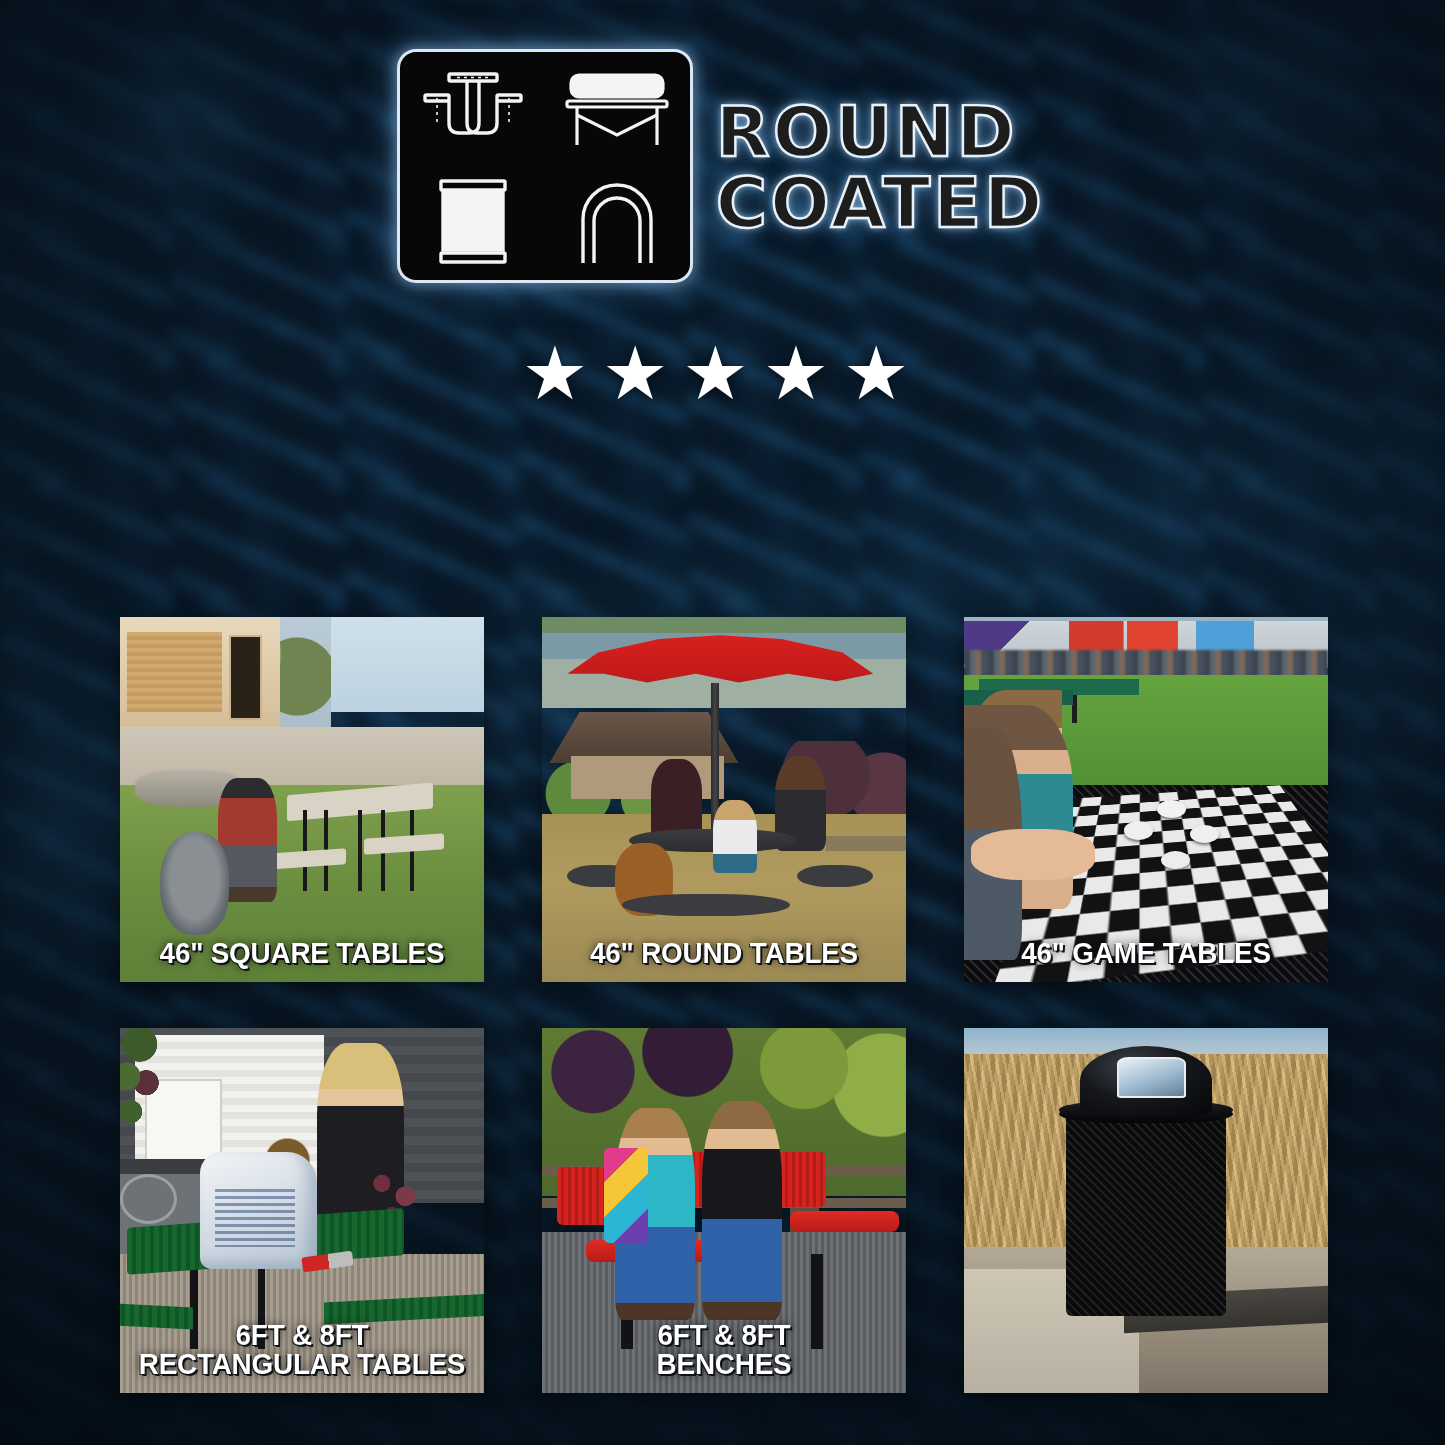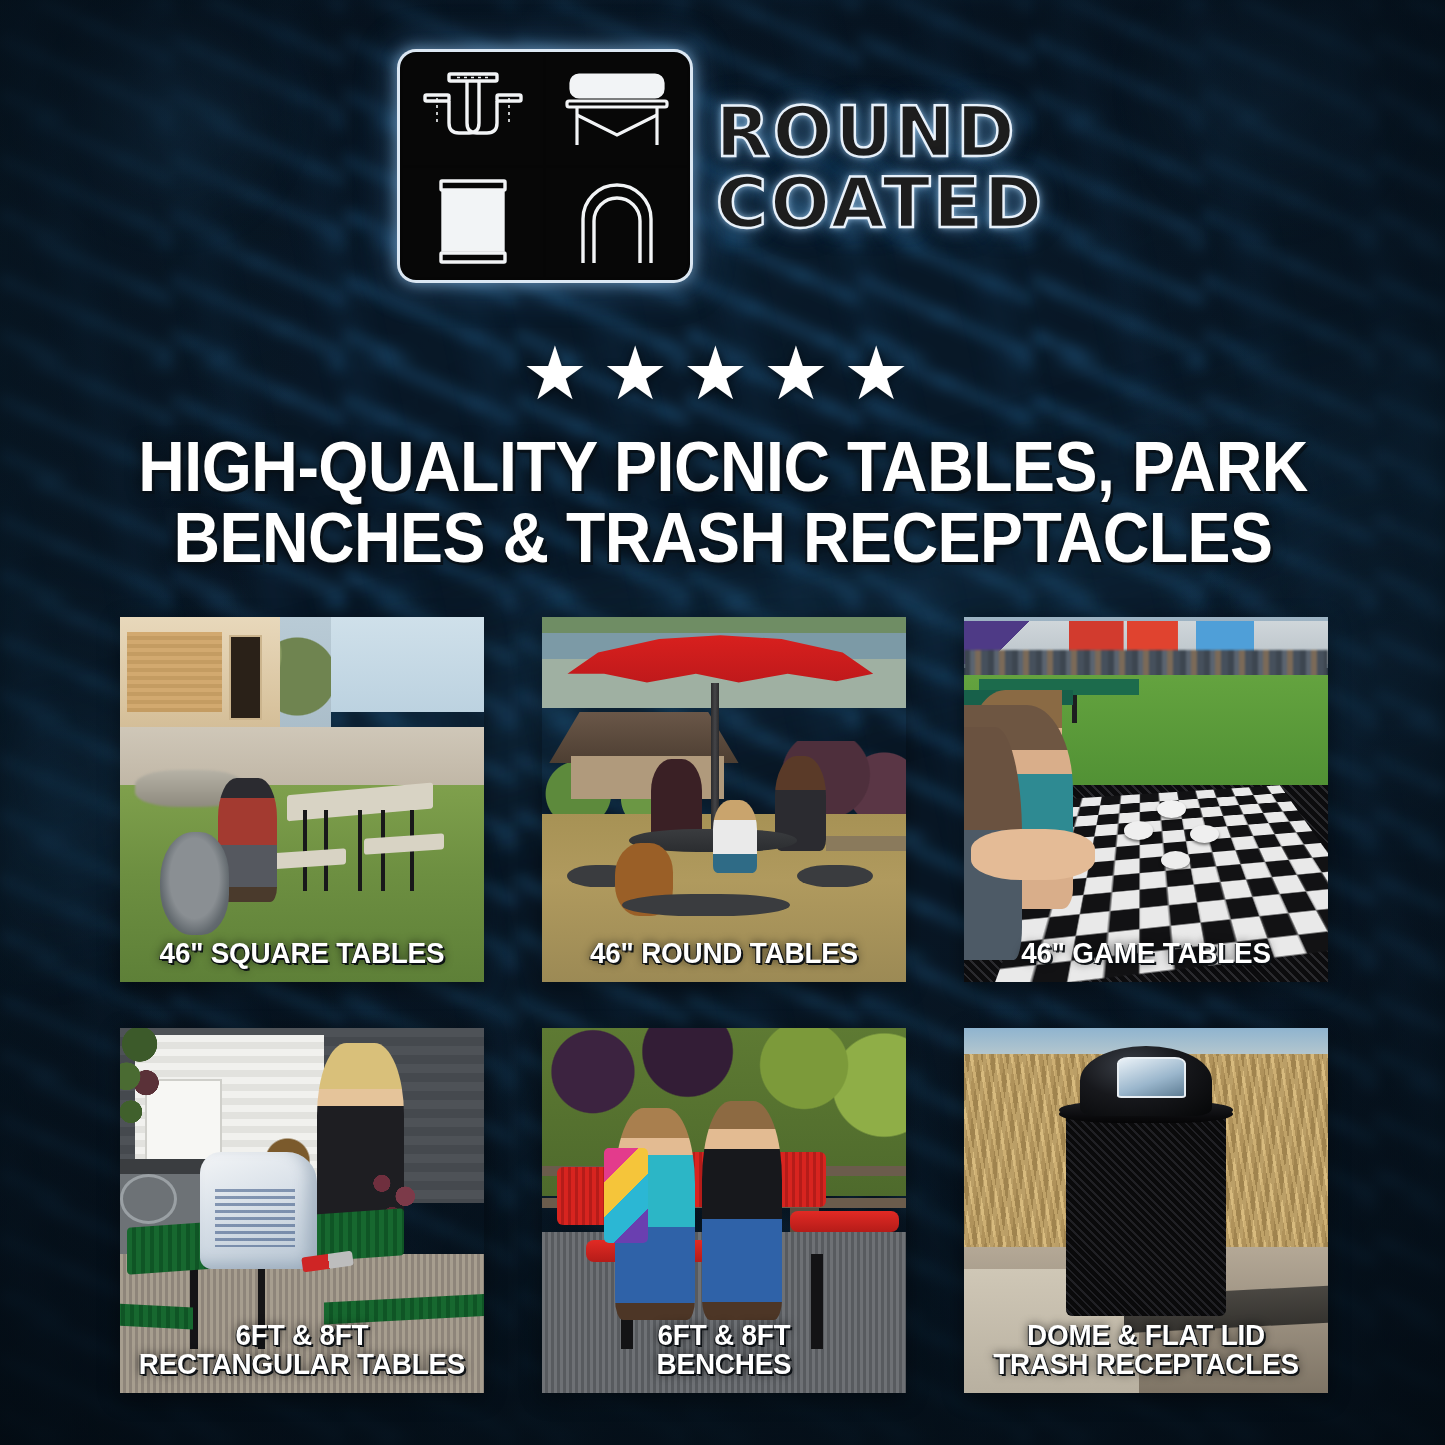--- a/index.html
+++ b/index.html
@@ -514,24 +514,20 @@
     </div>
 
     <div class="logo-word">
       <div class="line">ROUND</div>
       <div class="line">COATED</div>
     </div>
   </div>
 
   <div class="stars">★★★★★</div>
 
-  <div class="headline">
-    <span class="hl-line">HIGH-QUALITY PICNIC TABLES, PARK</span>
-    <span class="hl-line">BENCHES &amp; TRASH RECEPTACLES</span>
-  </div>
 
   <div class="grid">
 
     <div class="card">
       <div class="photo">
         <div class="sc c1-sky"></div>
           <div class="sc c1-trees"></div>
         <div class="sc c1-house"></div>
           <div class="sc c1-garage"></div>
           <div class="sc c1-window"></div>
@@ -654,20 +650,16 @@
           <div class="sc c6-sky"></div>
         <div class="sc c6-ground"></div>
           <div class="sc c6-walk"></div>
           <div class="sc c6-curb"></div>
         <div class="sc c6-body"></div>
           <div class="sc c6-collar"></div>
         <div class="sc c6-domelip"></div>
           <div class="sc c6-dome"></div>
           <div class="sc c6-opening"></div>
       </div>
-      <div class="caption">
-        <span>DOME &amp; FLAT LID</span>
-        <span>TRASH RECEPTACLES</span>
-      </div>
     </div>
 
   </div>
 </div>
 
 </body></html>

